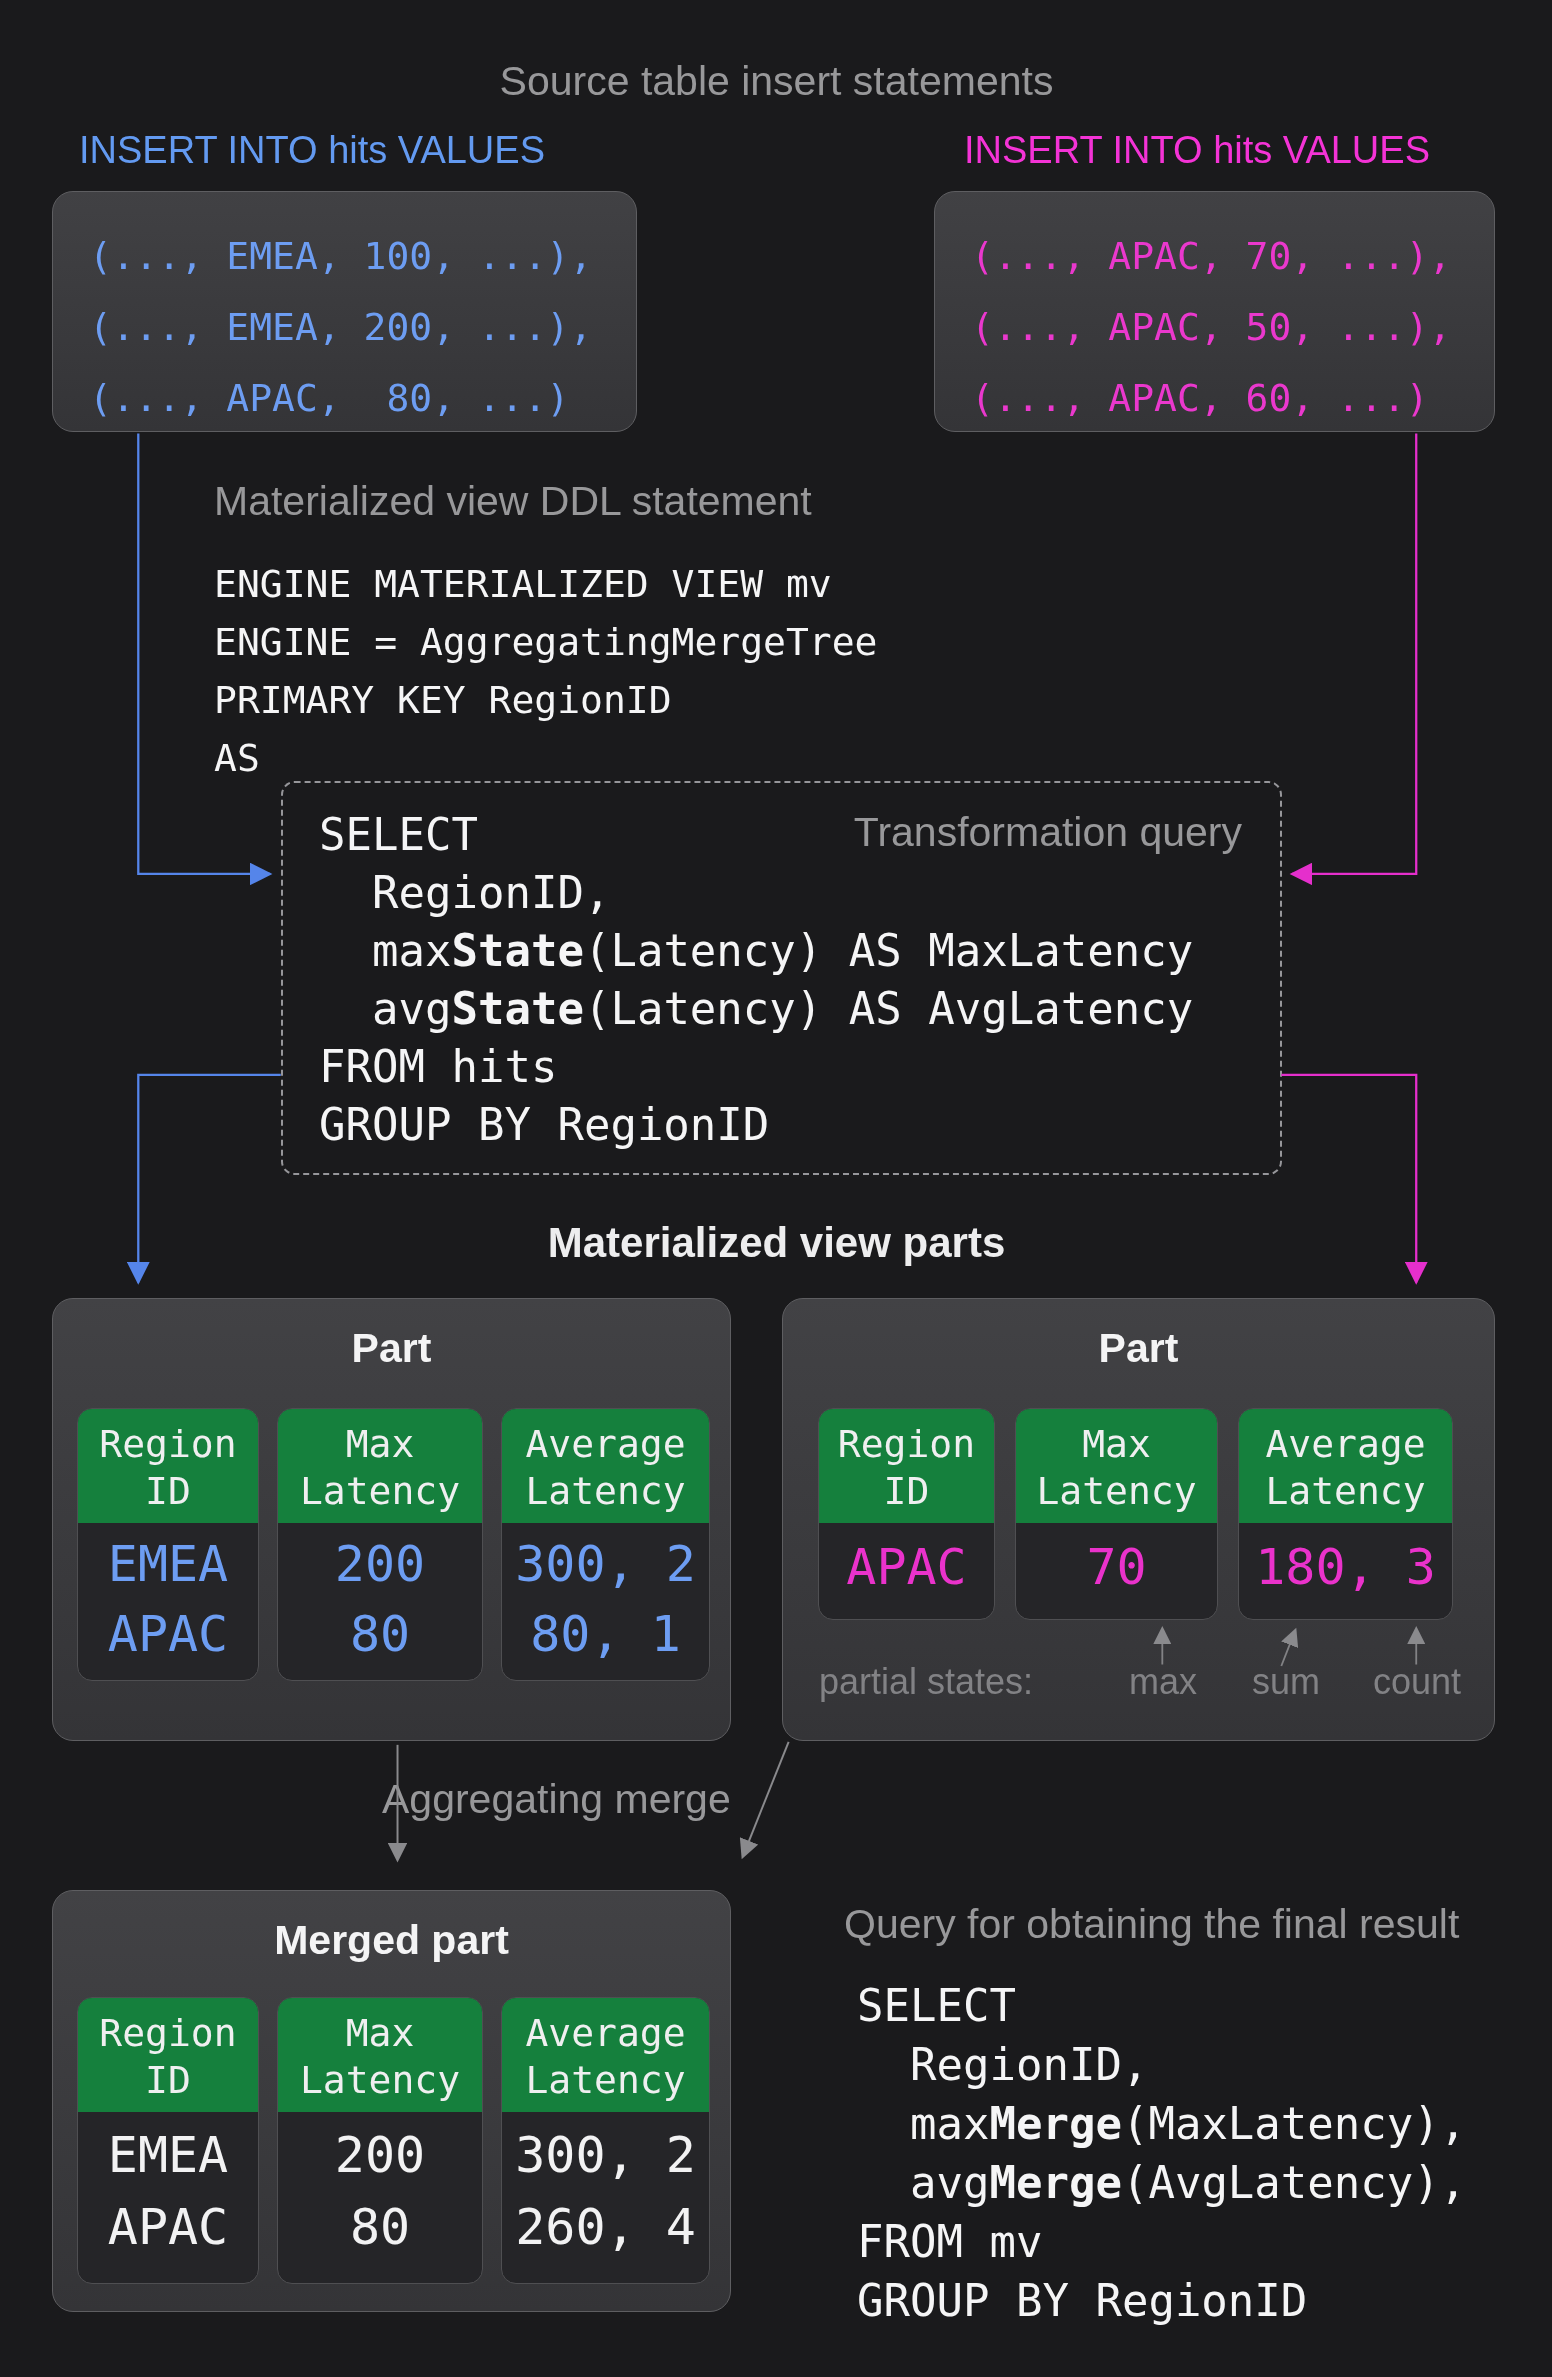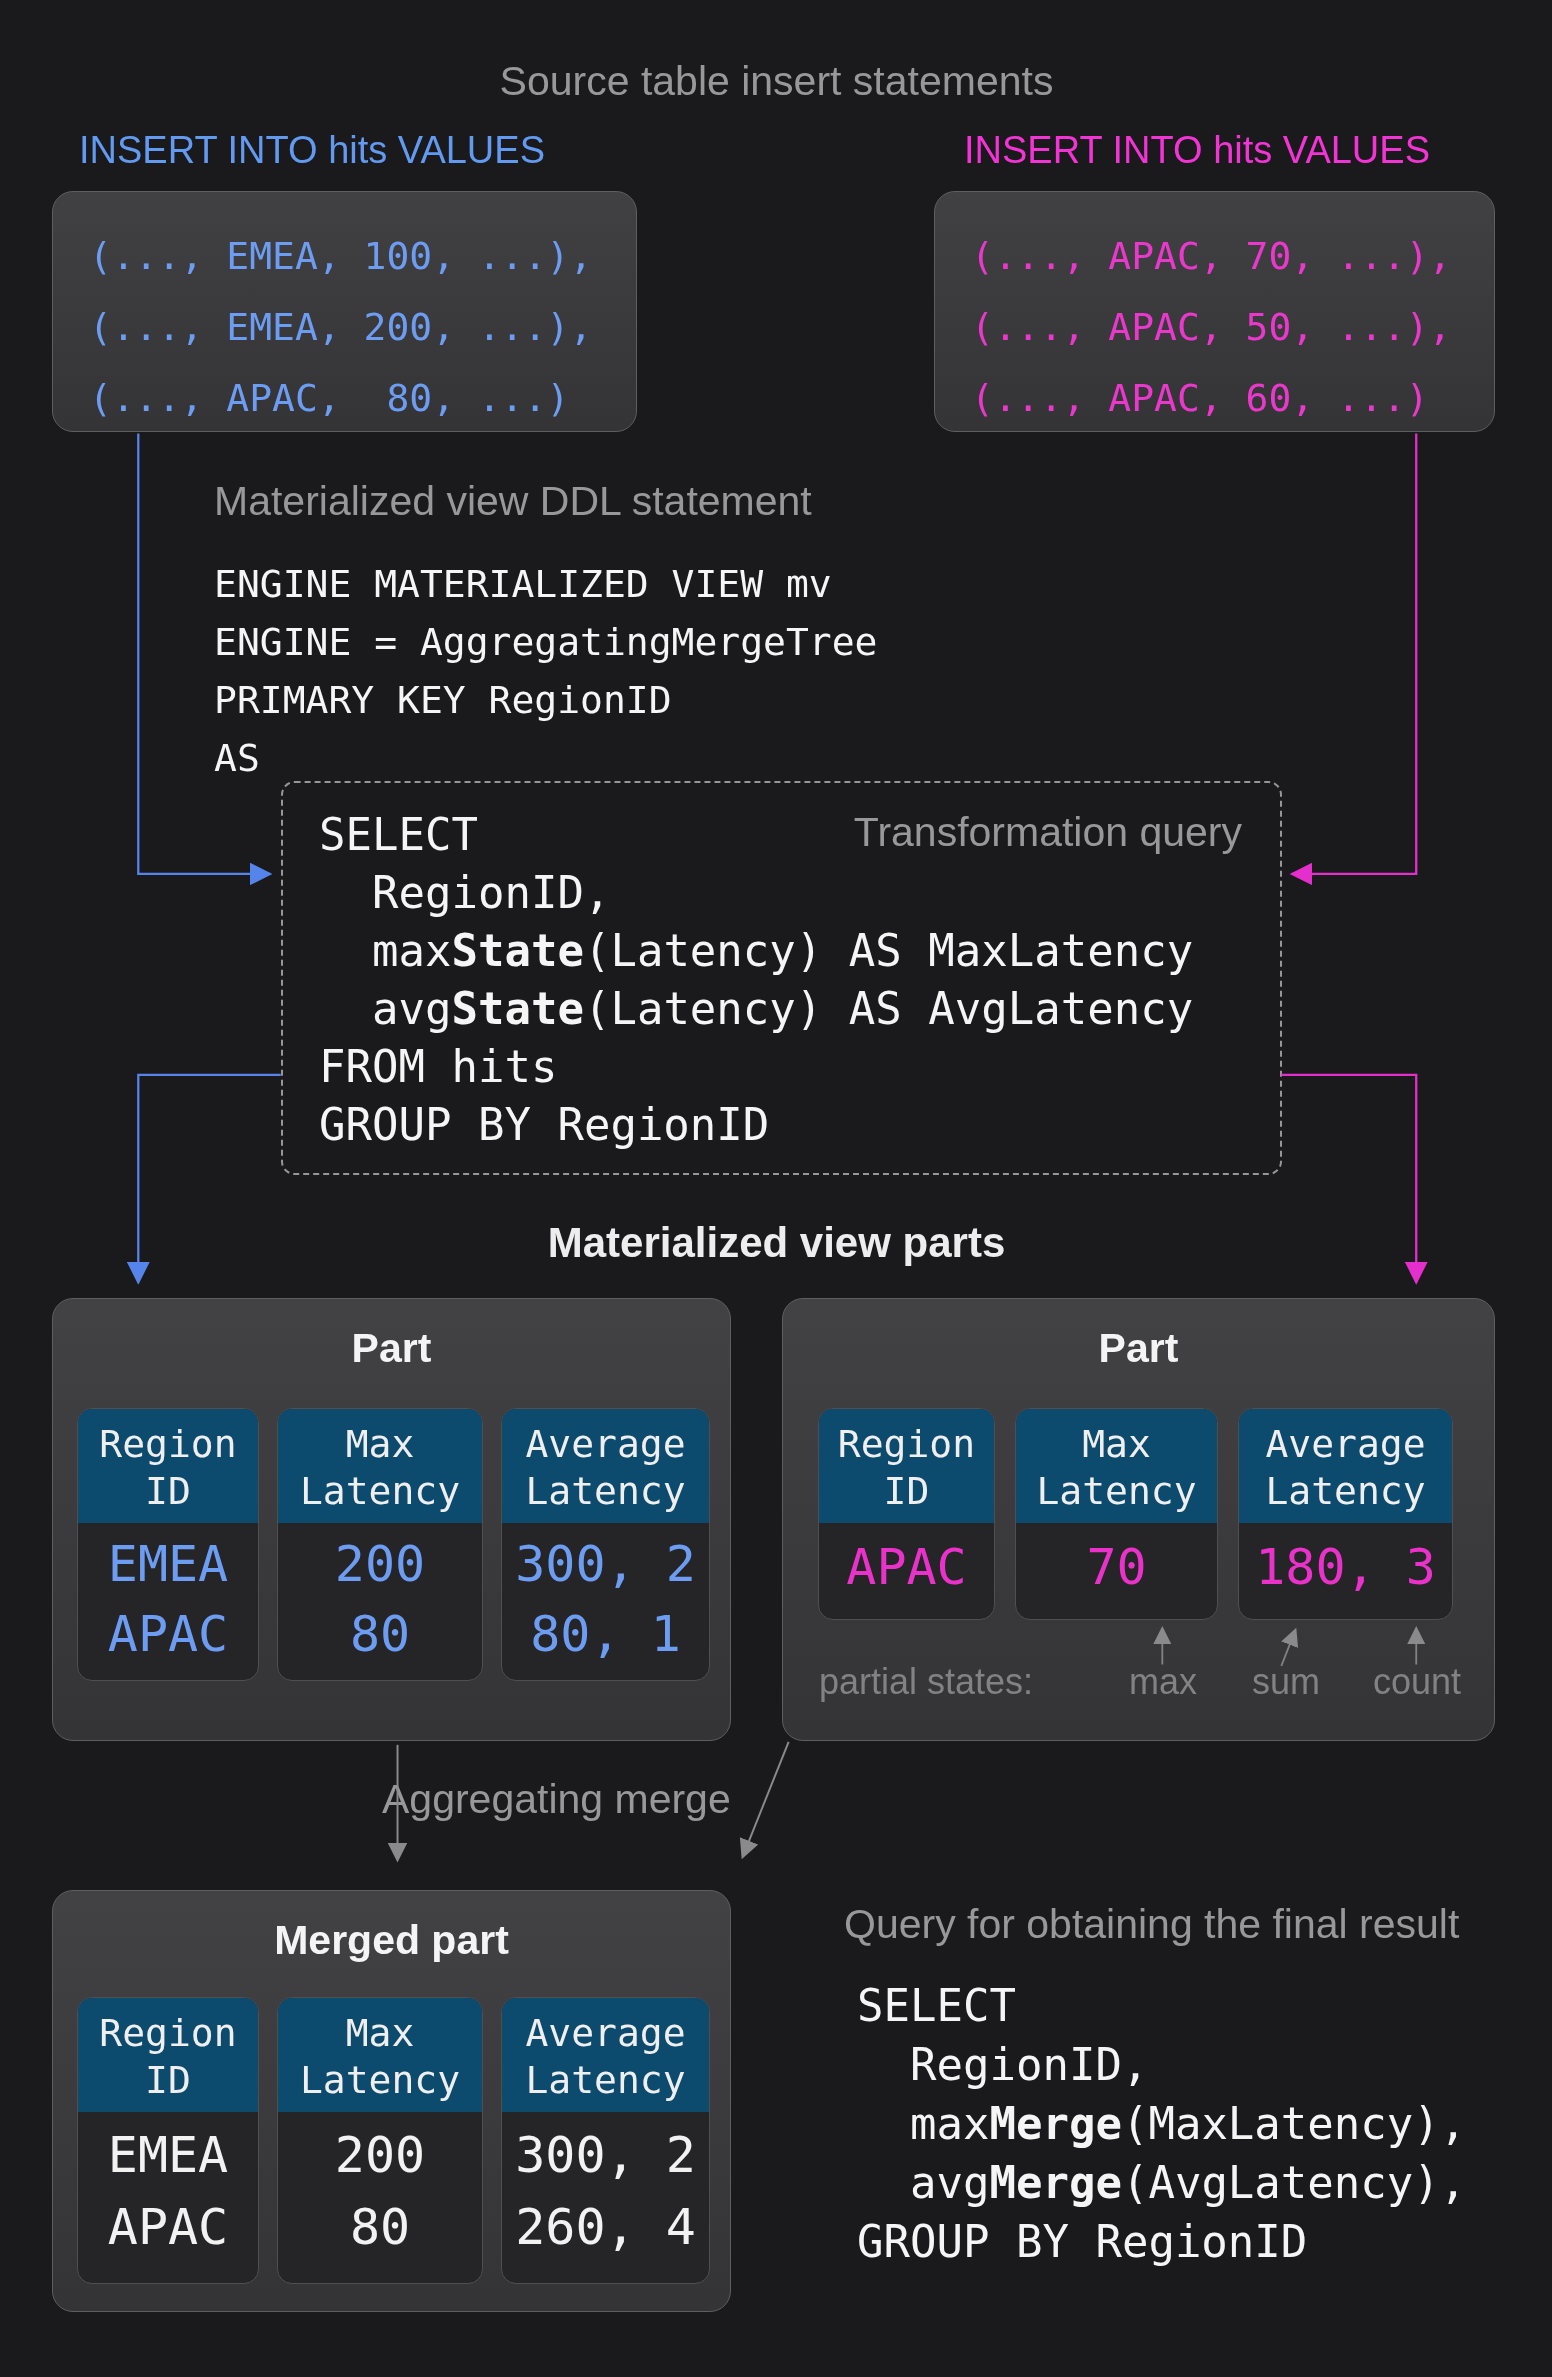--- a/index.html
+++ b/index.html
@@ -53,21 +53,21 @@
     border:1.5px solid #5e5e61;
   }
   .part-title{position:absolute;left:0;right:0;top:26px;text-align:center;
     font-size:41px;font-weight:600;color:#f4f4f5;}
   .cols{position:absolute;top:109px;display:flex;}
   .col{
     background:#252528;border:1.5px solid #4f4f52;border-radius:15px;
     overflow:hidden;box-sizing:border-box;
   }
   .col-head{
-    background:#0c4a6e;text-align:center;padding:12px 0 7.6px;
+    background:#15803d;text-align:center;padding:12px 0 7.6px;
   }
   .col-head .line{font-family:"DejaVu Sans Mono","Liberation Mono",monospace;
     font-size:38px;line-height:47px;color:#efeff0;white-space:pre;}
   .col-data{text-align:center;padding:6px 0 12px;}
   .col-data .line{font-family:"DejaVu Sans Mono","Liberation Mono",monospace;
     font-size:50px;line-height:70px;white-space:pre;}
   .part-box.p-left .col-data .line{color:#6d9df2;}
   .part-box.p-right .col-data .line{color:#ea32cb;}
   .part-box.p-right .col-data{padding:9px 0 15px;}
   .part-box.merged .col-data .line{color:#f2f2f3;line-height:72px;}
@@ -238,20 +238,21 @@
     </div>
   </div>
 </div>
 
 <div class="caption final-caption">Query for obtaining the final result</div>
 <div class="final-code">
     <div class="line">SELECT</div>
     <div class="line">  RegionID,</div>
     <div class="line">  max<b>Merge</b>(MaxLatency),</div>
     <div class="line">  avg<b>Merge</b>(AvgLatency),</div>
+    <div class="line">FROM mv</div>
     <div class="line">GROUP BY RegionID</div>
   </div>
 
 <svg class="flow" width="1553" height="2377" viewBox="0 0 2048 3136">
   <defs>
     <marker id="ab" markerWidth="11" markerHeight="10" refX="9" refY="5" orient="auto" markerUnits="strokeWidth">
       <path d="M0,0 L10,5 L0,10 z" fill="#5585ea"></path>
     </marker>
     <marker id="am" markerWidth="11" markerHeight="10" refX="9" refY="5" orient="auto" markerUnits="strokeWidth">
       <path d="M0,0 L10,5 L0,10 z" fill="#e52fcc"></path>

